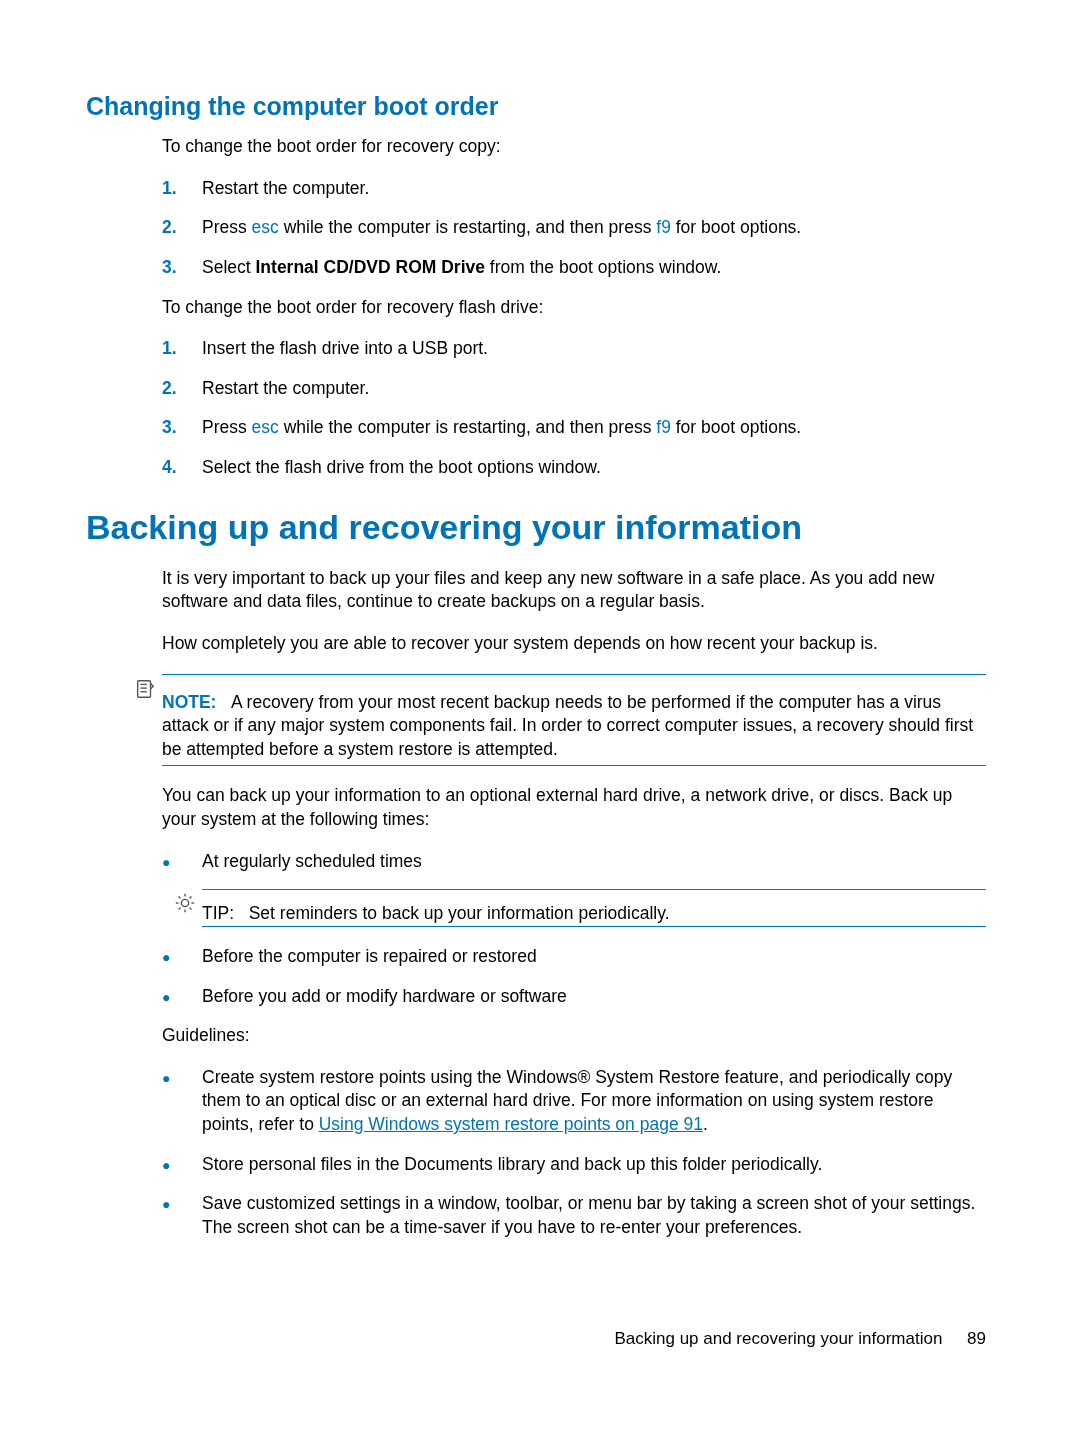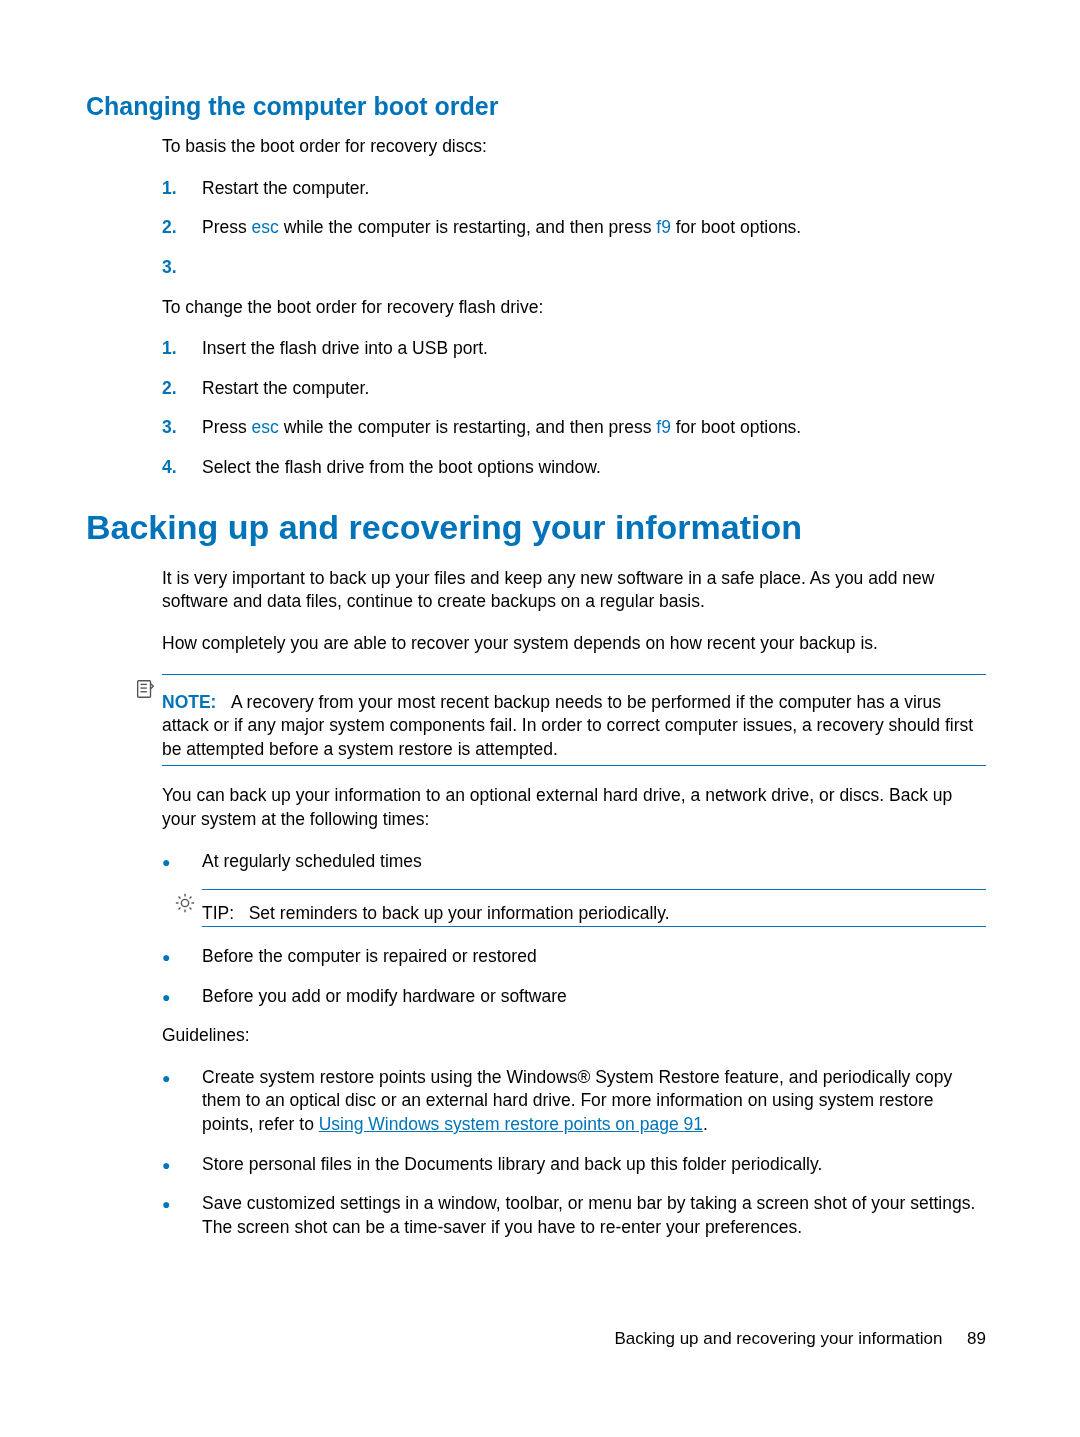--- a/index.html
+++ b/index.html
@@ -127,35 +127,38 @@
   strong { font-weight: bold; }
 </style>
 </head>
 <body>
 
 <div class="page">
 
   <h2 class="h2">Changing the computer boot order</h2>
 
   <div class="indent">
-    <p class="para">To basis the boot order for recovery discs:</p>
+    <p class="para">To change the boot order for recovery copy:</p>
 
     <ol class="ol">
       <li>
         <span class="num">1.</span>
         <span>Restart the computer.</span>
       </li>
       <li>
         <span class="num">2.</span>
         <span>
           <span>Press </span><span class="key">esc</span><span> while the computer is restarting, and then press </span><span class="key">f9</span><span> for boot options.</span>
         </span>
       </li>
       <li>
         <span class="num">3.</span>
+        <span>
+          <span>Select </span><strong>Internal CD/DVD ROM Drive</strong><span> from the boot options window.</span>
+        </span>
       </li>
     </ol>
 
     <p class="para">To change the boot order for recovery flash drive:</p>
 
     <ol class="ol">
       <li>
         <span class="num">1.</span>
         <span>Insert the flash drive into a USB port.</span>
       </li>

